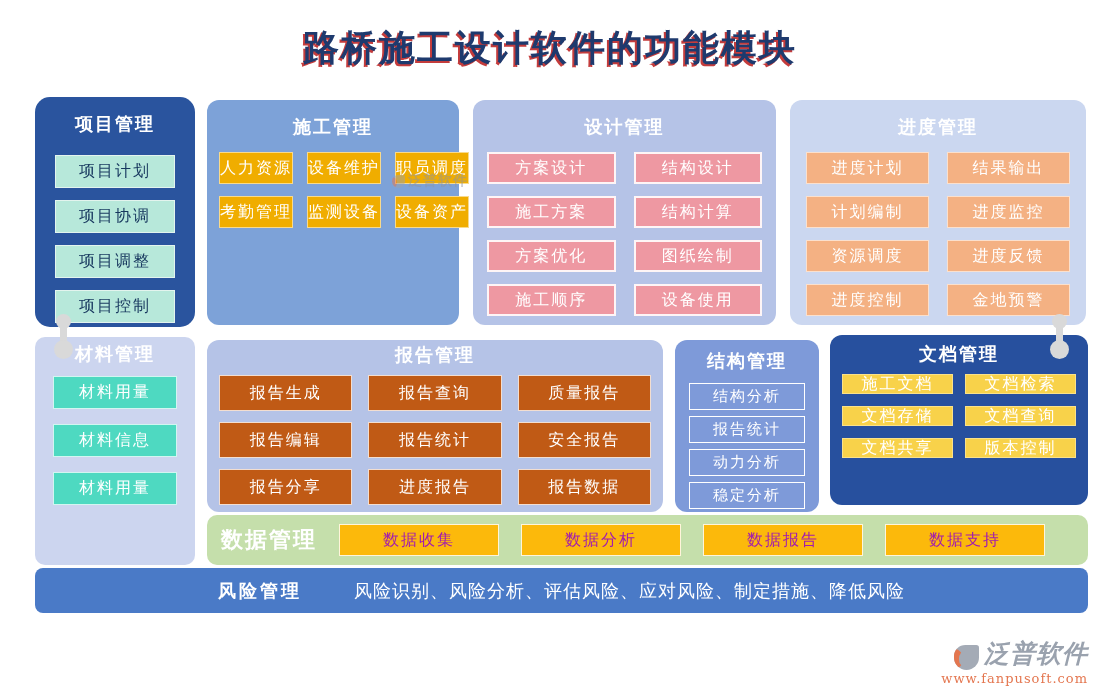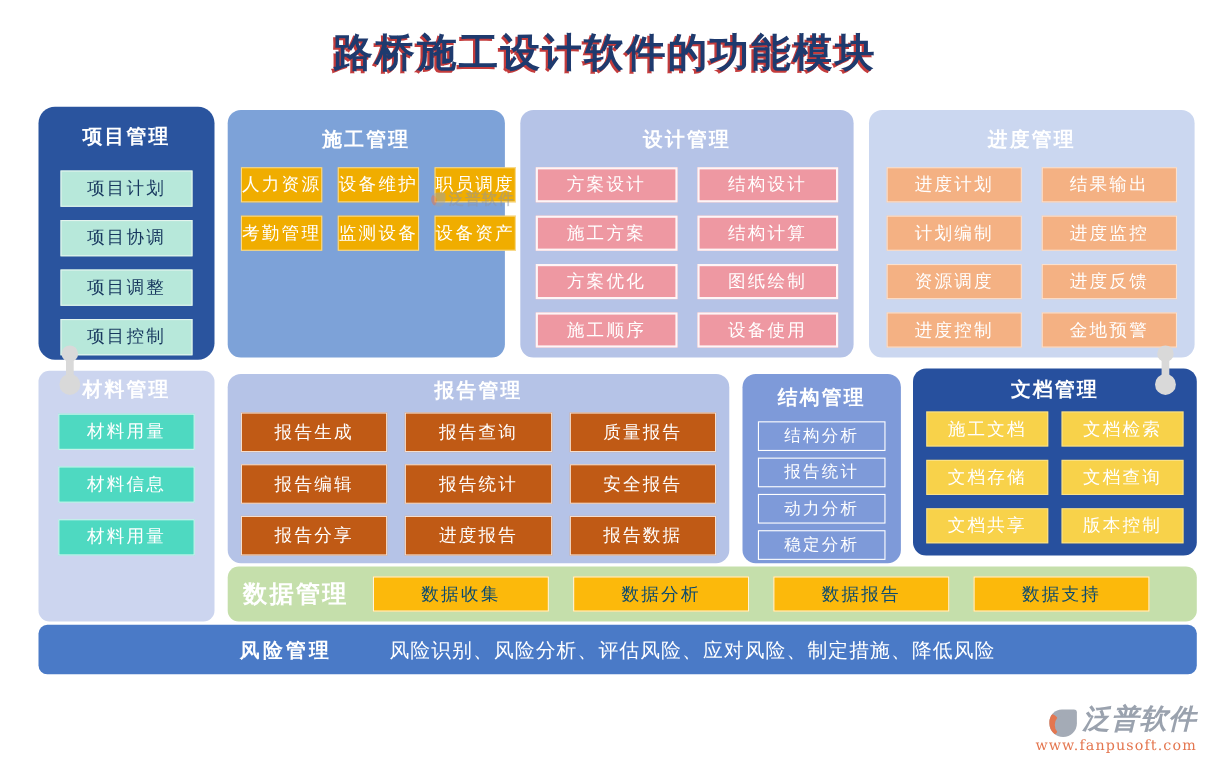--- a/index.html
+++ b/index.html
@@ -53,30 +53,30 @@
   #panel-report .item{height:36px;background:#c05a15;border:1.5px solid rgba(255,255,255,0.8);color:#fff;}
 
   #panel-structure{left:675px;top:340px;width:144px;height:172px;background:#7e9ad9;}
   #panel-structure .panel-title{padding-top:9px;}
   #panel-structure .grid{grid-template-columns:1fr;gap:6px;margin:10px 14px 0;}
   #panel-structure .item{height:27px;background:transparent;border:1.5px solid #ffffff;color:#fff;font-size:15px;}
 
   #panel-document{left:830px;top:335px;width:258px;height:170px;background:#27509e;}
   #panel-document .panel-title{padding-top:7px;}
   #panel-document .grid{grid-template-columns:1fr 1fr;column-gap:12px;row-gap:12px;margin:8px 12px 0;}
-  #panel-document .item{height:32px;background:#f8d24a;border:1px solid rgba(255,255,255,0.35);color:#fff;}
+  #panel-document .item{height:20px;background:#f8d24a;border:1px solid rgba(255,255,255,0.35);color:#fff;}
 
   
   #panel-data{
     left:207px;top:515px;width:881px;height:50px;background:#c5dfab;border-radius:10px;
     display:flex;align-items:center;padding:0 0 0 14px;
   }
   #panel-data .panel-title{padding:0;margin-right:22px;font-size:22px;}
   #panel-data .grid{display:flex;gap:22px;margin:0;}
-  #panel-data .item{width:160px;height:32px;background:#fcb90b;border:1.5px solid rgba(255,255,255,0.85);color:#0c4a6e;}
+  #panel-data .item{width:160px;height:32px;background:#fcb90b;border:1.5px solid rgba(255,255,255,0.85);color:#a21caf;}
 
   
   #bar-risk{
     left:35px;top:568px;width:1053px;height:45px;background:#4a7ac7;border-radius:8px;
     display:flex;align-items:center;justify-content:center;color:#fff;font-size:18px;letter-spacing:1px;
   }
   #bar-risk .risk-title{font-weight:bold;letter-spacing:3px;margin-right:52px;}
 
   
   .pin{position:absolute;}

